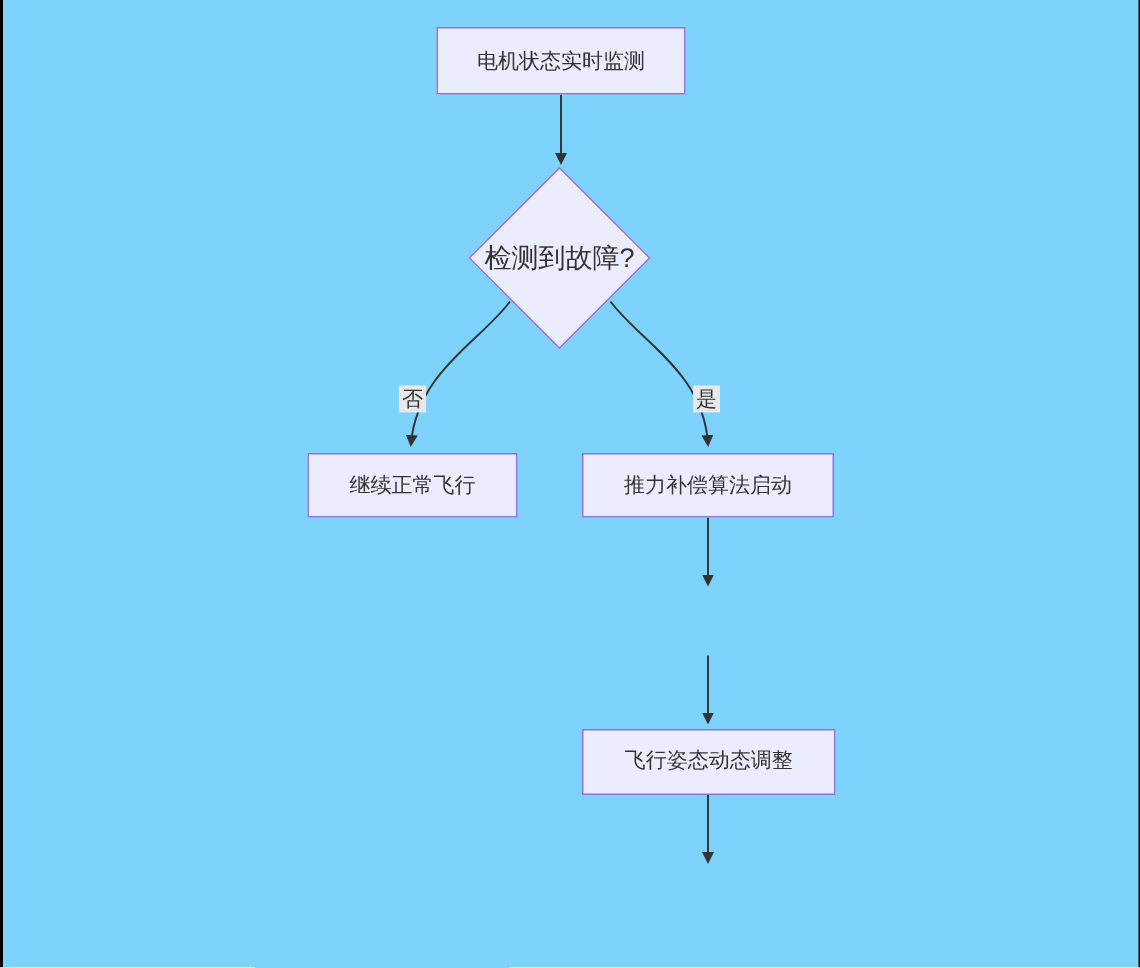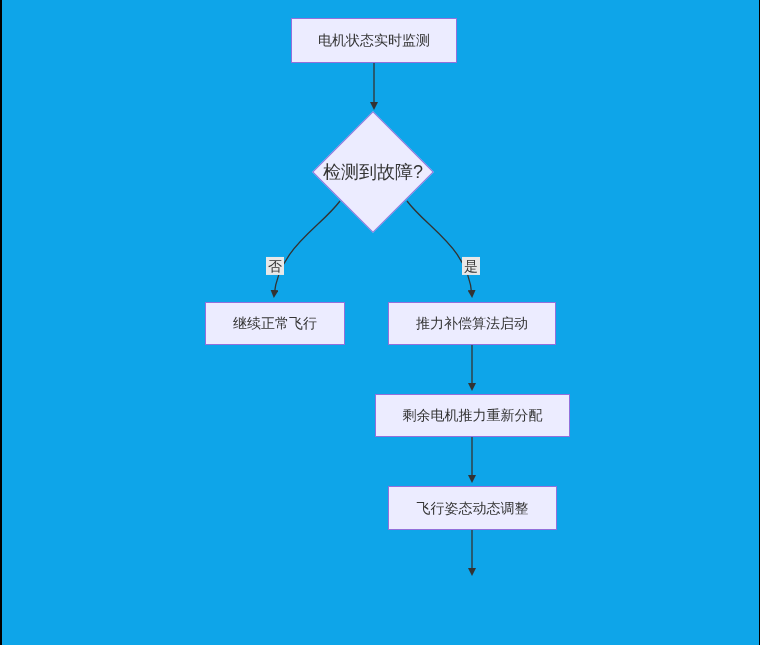--- a/index.html
+++ b/index.html
@@ -4,21 +4,21 @@
 <style>
   html, body {
     margin: 0;
     padding: 0;
     background: #ffffff;
   }
   .canvas {
     position: relative;
     width: 760px;
     height: 645px;
-    background: #0ea5e9;
+    background: #7dd3fc;
     overflow: hidden;
     font-family: "Liberation Sans", "DejaVu Sans", sans-serif;
     color: var(--text, #333333);
   }
   .screen-edge {
     position: absolute;
     top: 0;
     height: 100%;
     background: #000000;
   }
@@ -107,22 +107,19 @@
   <div class="edge-label" style="left:471px; top:266px;">是</div>
 
   <div class="node" style="left:205px; top:302px; width:140px; height:43px;">
     <span>继续正常飞行</span>
   </div>
 
   <div class="node" style="left:388px; top:302px; width:168px; height:43px;">
     <span>推力补偿算法启动</span>
   </div>
 
-  <div class="node" style="left:375px; top:394px; width:195px; height:43px;">
-    <span>剩余电机推力重新分配</span>
-  </div>
 
-  <div class="node" style="left:388px; top:486px; width:169px; height:44px;">
+  <div class="node" style="left:388px; top:486px; width:169px; height:44px;font-family:Liberation Serif, serif;">
     <span>飞行姿态动态调整</span>
   </div>
 
 
 </div>
 
 </body></html>

